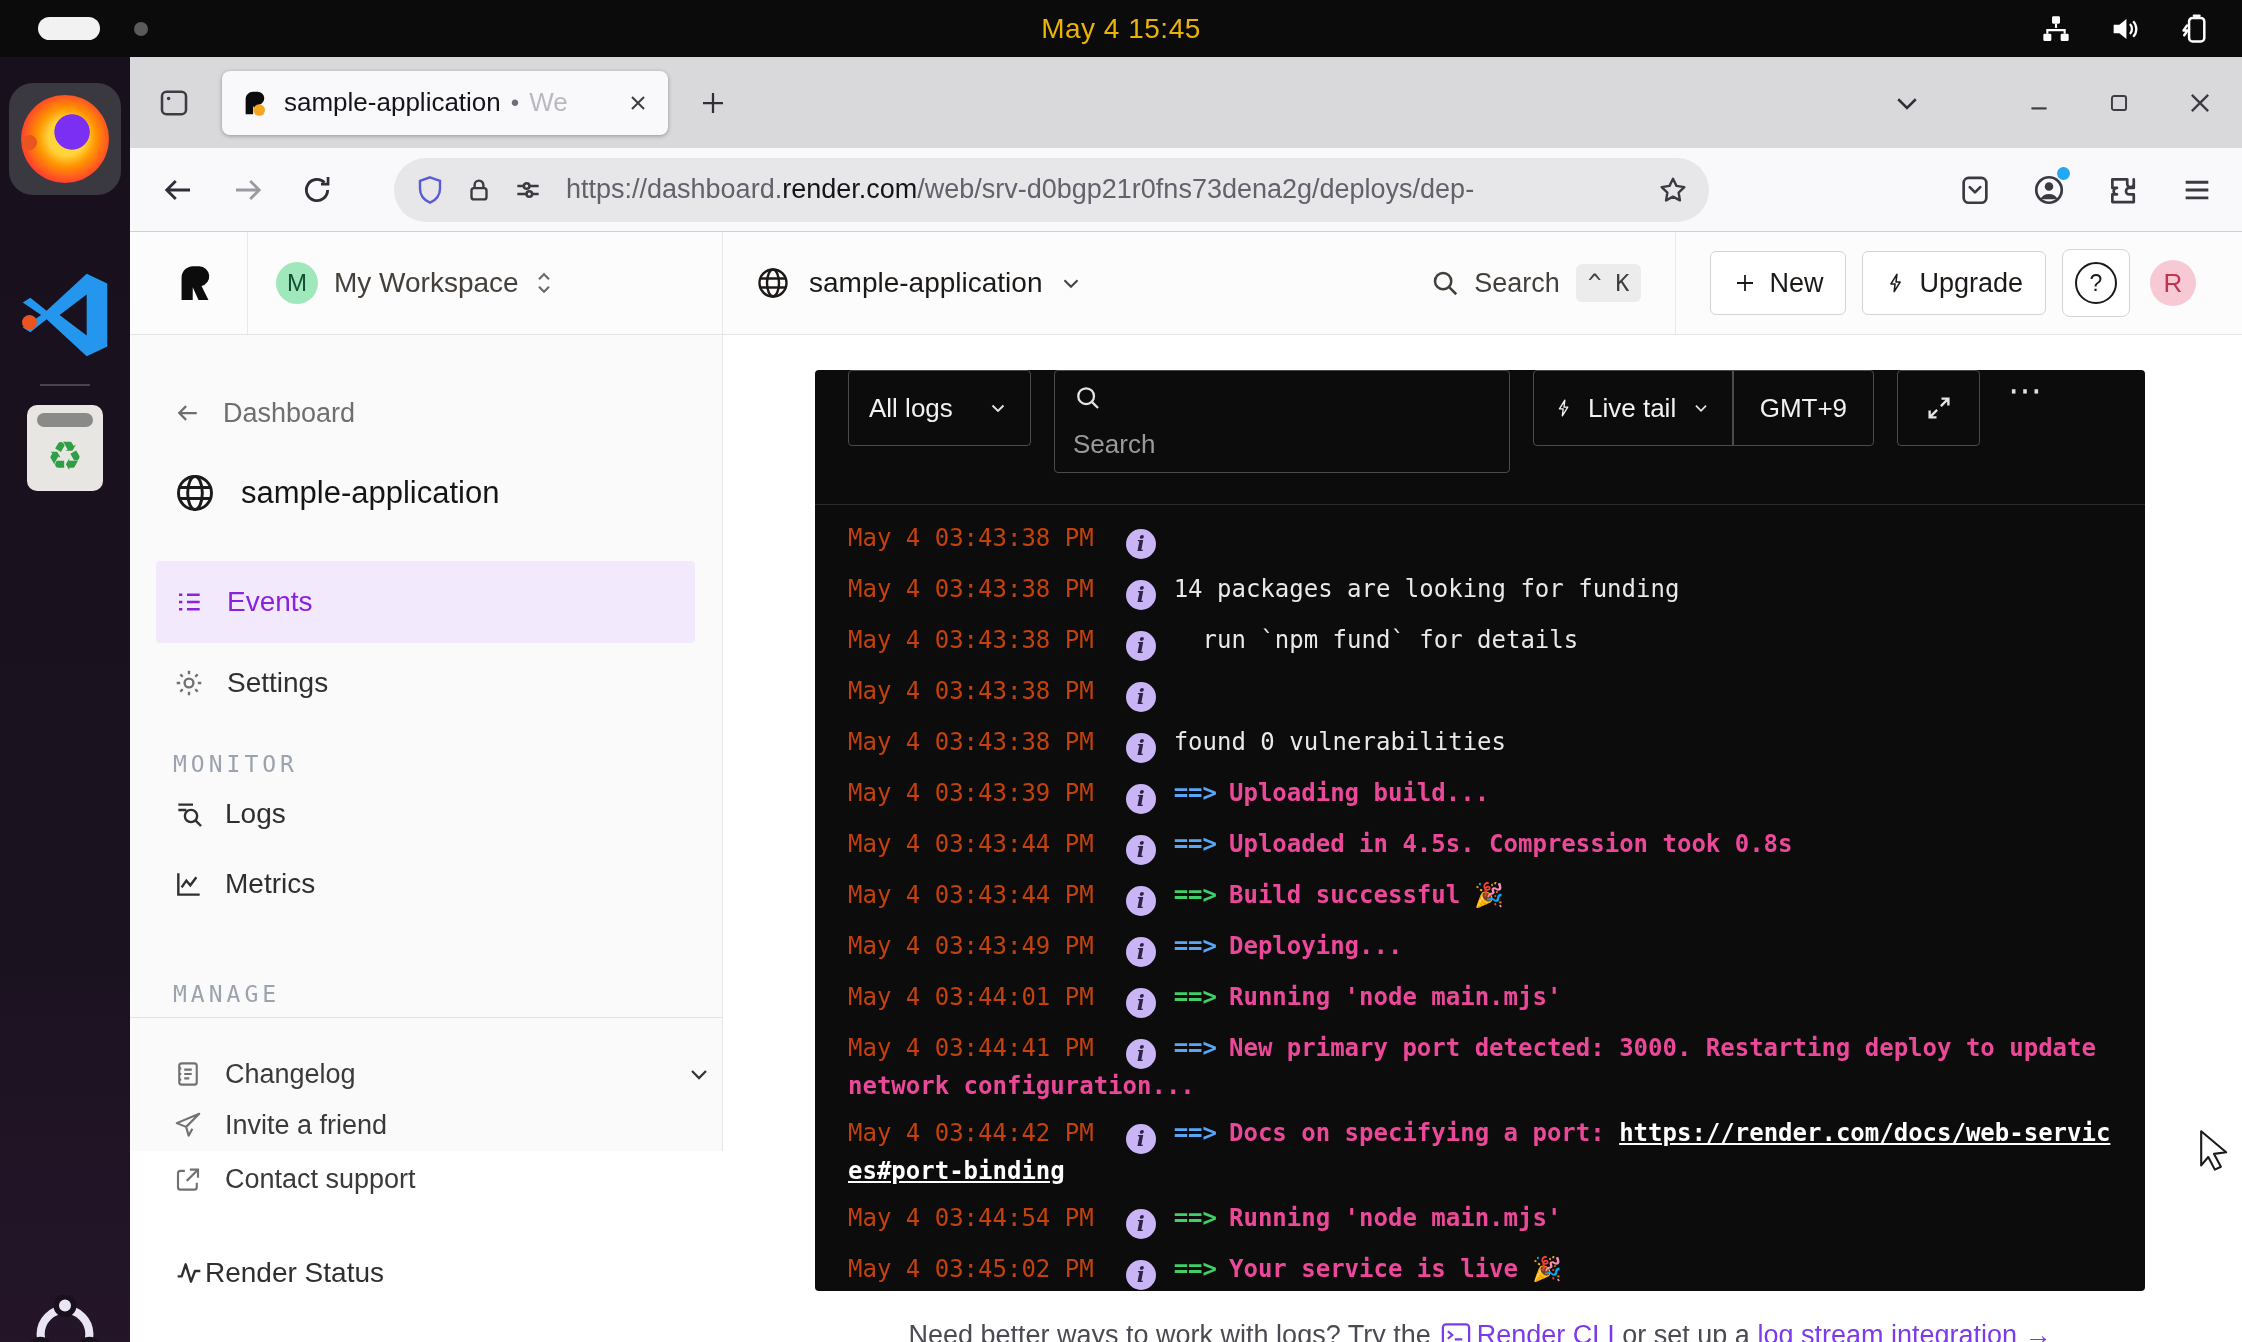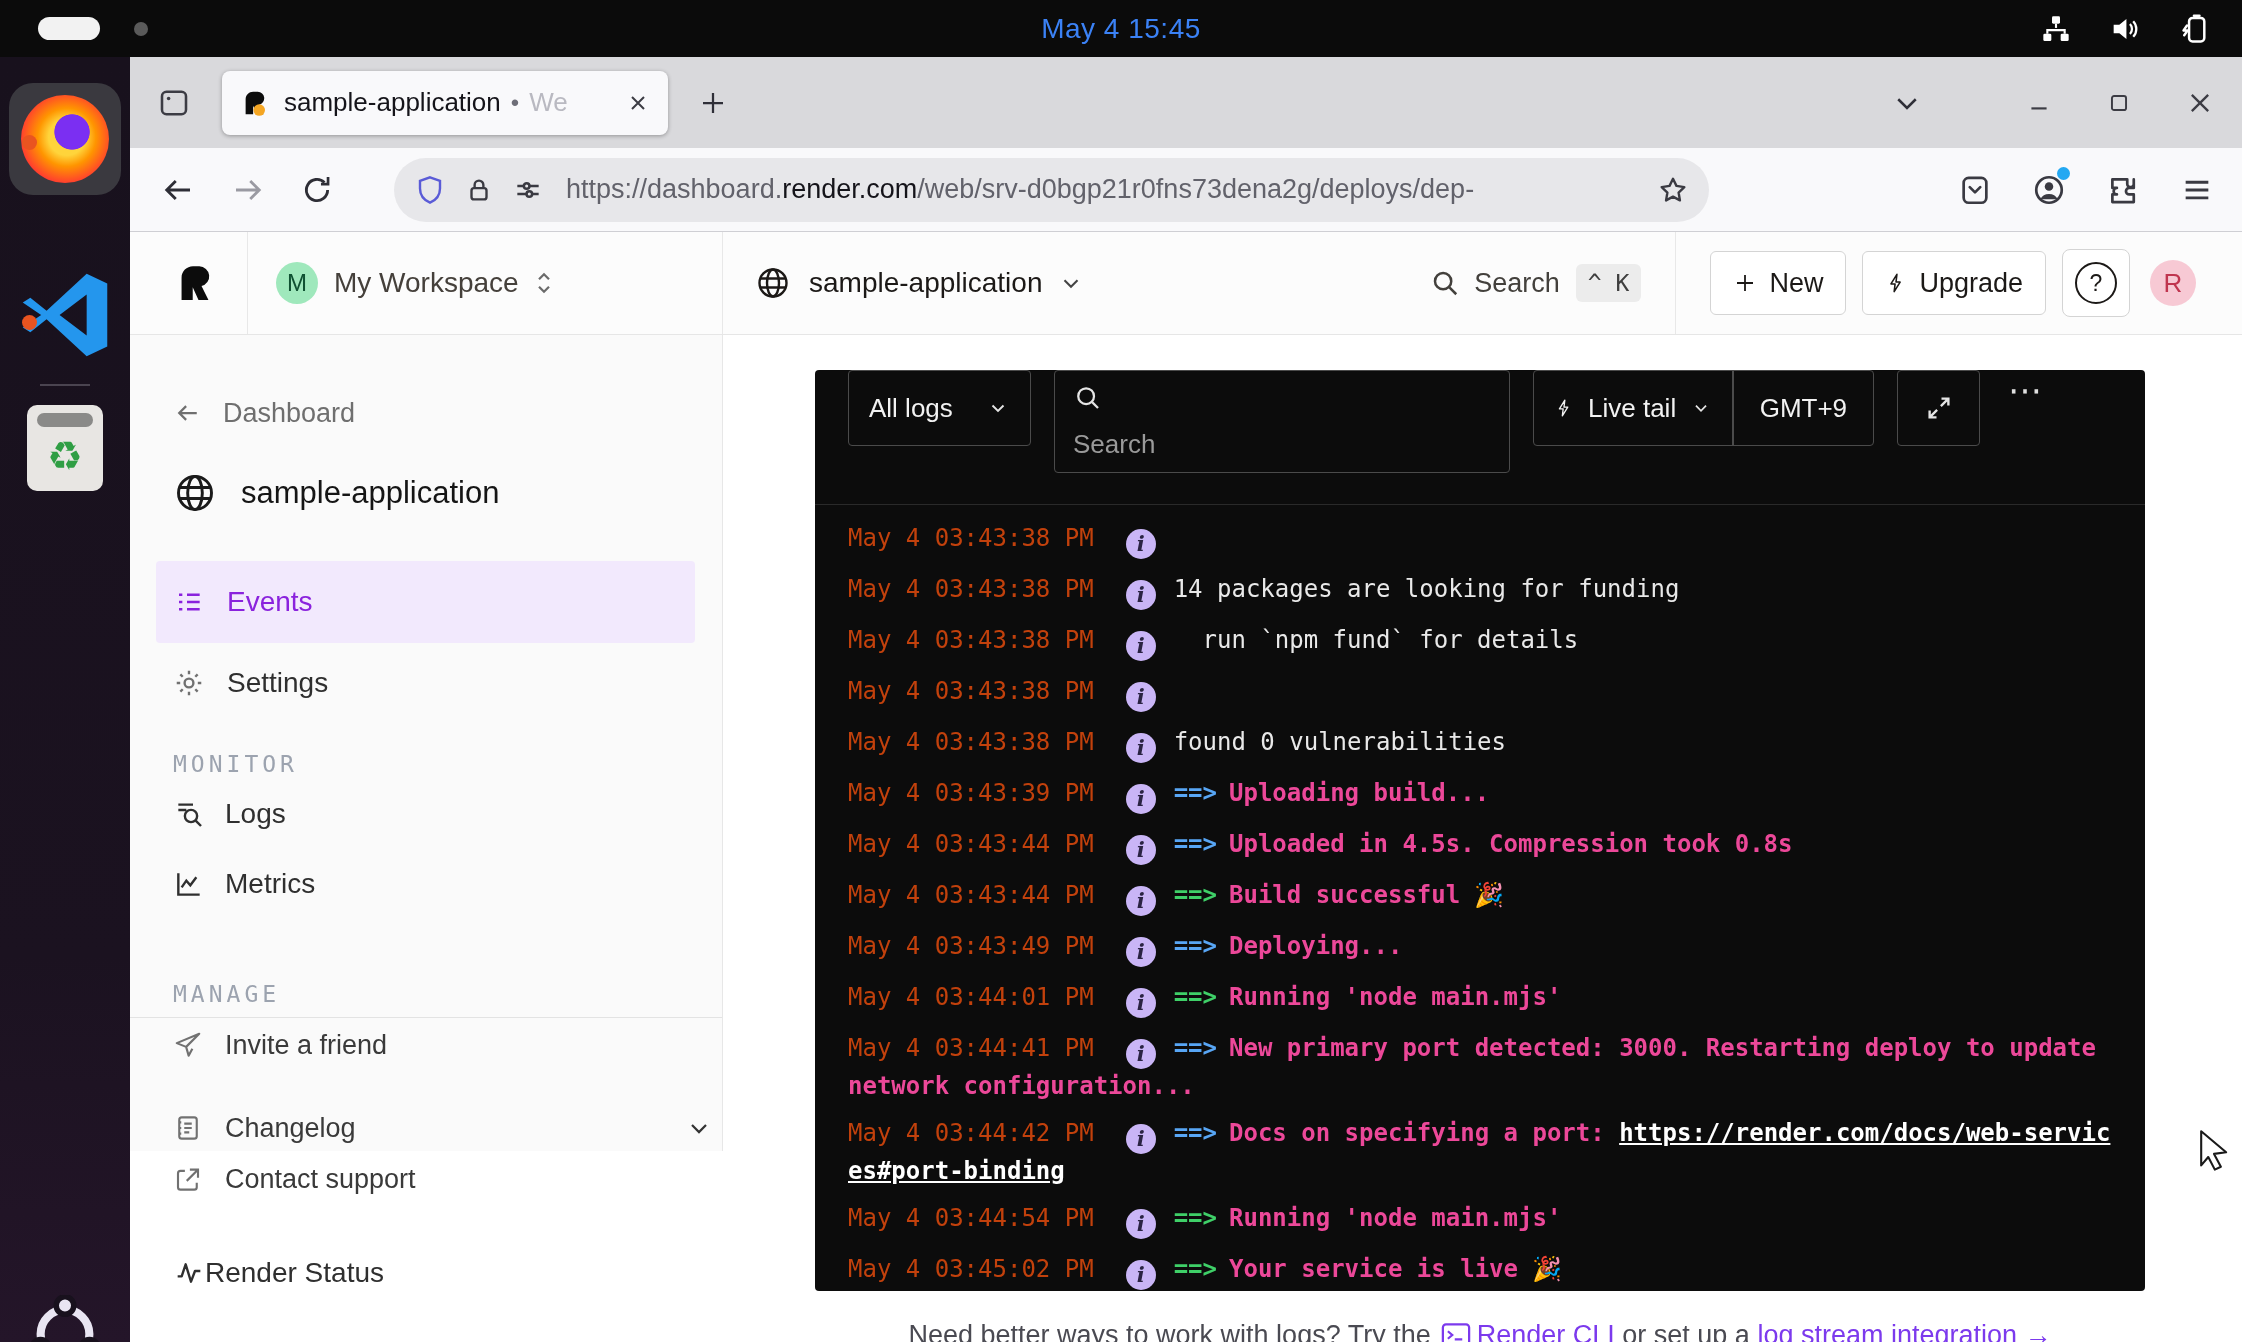--- a/index.html
+++ b/index.html
@@ -5,21 +5,21 @@
   html,body{margin:0;padding:0;background:#000;}
   .screen{position:relative;width:2242px;height:1342px;overflow:hidden;background:#fff;
           font-family:"Liberation Sans",sans-serif;-webkit-font-smoothing:antialiased;}
   svg{display:block;}
 
   
   .topbar{position:absolute;left:0;top:0;width:2242px;height:57px;background:#0b0b0b;
           display:flex;align-items:center;color:#fff;}
   .ws-pill{position:absolute;left:38px;top:17px;width:62px;height:23px;border-radius:12px;background:#f2f2f2;}
   .ws-dot{position:absolute;left:134px;top:22px;width:14px;height:14px;border-radius:50%;background:#5a5a5a;}
-  .clock{position:absolute;left:0;right:0;text-align:center;font-size:28px;color:#3b82f6;letter-spacing:.5px;}
+  .clock{position:absolute;left:0;right:0;text-align:center;font-size:28px;color:#eab308;letter-spacing:.5px;}
   .tray{position:absolute;right:28px;top:0;height:57px;display:flex;align-items:center;gap:36px;color:#fff;}
 
   
   .dock{position:absolute;left:0;top:57px;width:130px;height:1285px;background:linear-gradient(180deg,#18111d 0%,#1b1220 70%,#241529 100%);}
   .dock-item{position:absolute;left:0;width:130px;display:flex;justify-content:center;}
   .ff-plate{width:112px;height:112px;border-radius:24px;background:#3a393f;display:flex;align-items:center;justify-content:center;}
   .ff-globe{width:88px;height:88px;border-radius:50%;
      background:radial-gradient(circle at 58% 42%,#7b2ff2 0 24%,rgba(0,0,0,0) 25%),
                 radial-gradient(circle at 52% 48%,#ffd43b 0 28%,#ff9500 45%,#ff3b30 72%,#c2185b 100%);}
   .run-dot{position:absolute;left:22px;width:15px;height:15px;border-radius:50%;background:#e95420;}
@@ -456,41 +456,41 @@
                   <path d="M4 4v16h16"></path>
                   <path d="M6.5 14.5l3.5-5 3 3.5 4.5-6"></path>
                 </svg>
             </span>
             <span>Metrics</span>
           </div>
 
           <div class="sb-section sb-sec-manage">MANAGE</div>
           <div class="sb-divider"></div>
 
-          <div class="sb-row sb-manage-item">
-            <span class="sb-ic" style="color:#717171;">
-              <svg width="30" height="30" viewBox="0 0 24 24" fill="none" stroke="currentColor" stroke-width="1.7" stroke-linejoin="round">
-                  <path d="M21 3L3 10.5l7.5 3L21 3zM10.5 13.5l2 7L15.5 15"></path>
-                </svg>
-            </span>
-            <span>Invite a friend</span>
-          </div>
           <div class="sb-row sb-manage-item sb-manage-first">
             <span class="sb-ic" style="color:#717171;">
               <svg width="30" height="30" viewBox="0 0 24 24" fill="none" stroke="currentColor" stroke-width="1.7">
                   <rect x="5" y="3.5" width="14" height="17" rx="2"></rect>
                   <path d="M9 8.5h6M9 12h6M9 15.5h4M5 7.5h1.6M5 12h1.6M5 16.5h1.6"></path>
                 </svg>
             </span>
             <span>Changelog</span>
             <span class="sb-chev">
               <svg width="28" height="28" viewBox="0 0 24 24" fill="none" stroke="currentColor" stroke-width="1.9">
                   <path d="M6 9.5l6 6 6-6"></path>
                 </svg>
             </span>
+          </div>
+          <div class="sb-row sb-manage-item">
+            <span class="sb-ic" style="color:#717171;">
+              <svg width="30" height="30" viewBox="0 0 24 24" fill="none" stroke="currentColor" stroke-width="1.7" stroke-linejoin="round">
+                  <path d="M21 3L3 10.5l7.5 3L21 3zM10.5 13.5l2 7L15.5 15"></path>
+                </svg>
+            </span>
+            <span>Invite a friend</span>
           </div>
           <div class="sb-row sb-manage-item">
             <span class="sb-ic" style="color:#717171;">
               <svg width="30" height="30" viewBox="0 0 24 24" fill="none" stroke="currentColor" stroke-width="1.7">
                   <path d="M9.5 5.5H6A2 2 0 0 0 4 7.5v11a2 2 0 0 0 2 2h11a2 2 0 0 0 2-2V15"></path>
                   <path d="M13.5 4.5H20v6.5M19.5 5L11 13.5"></path>
                 </svg>
             </span>
             <span>Contact support</span>
           </div>

